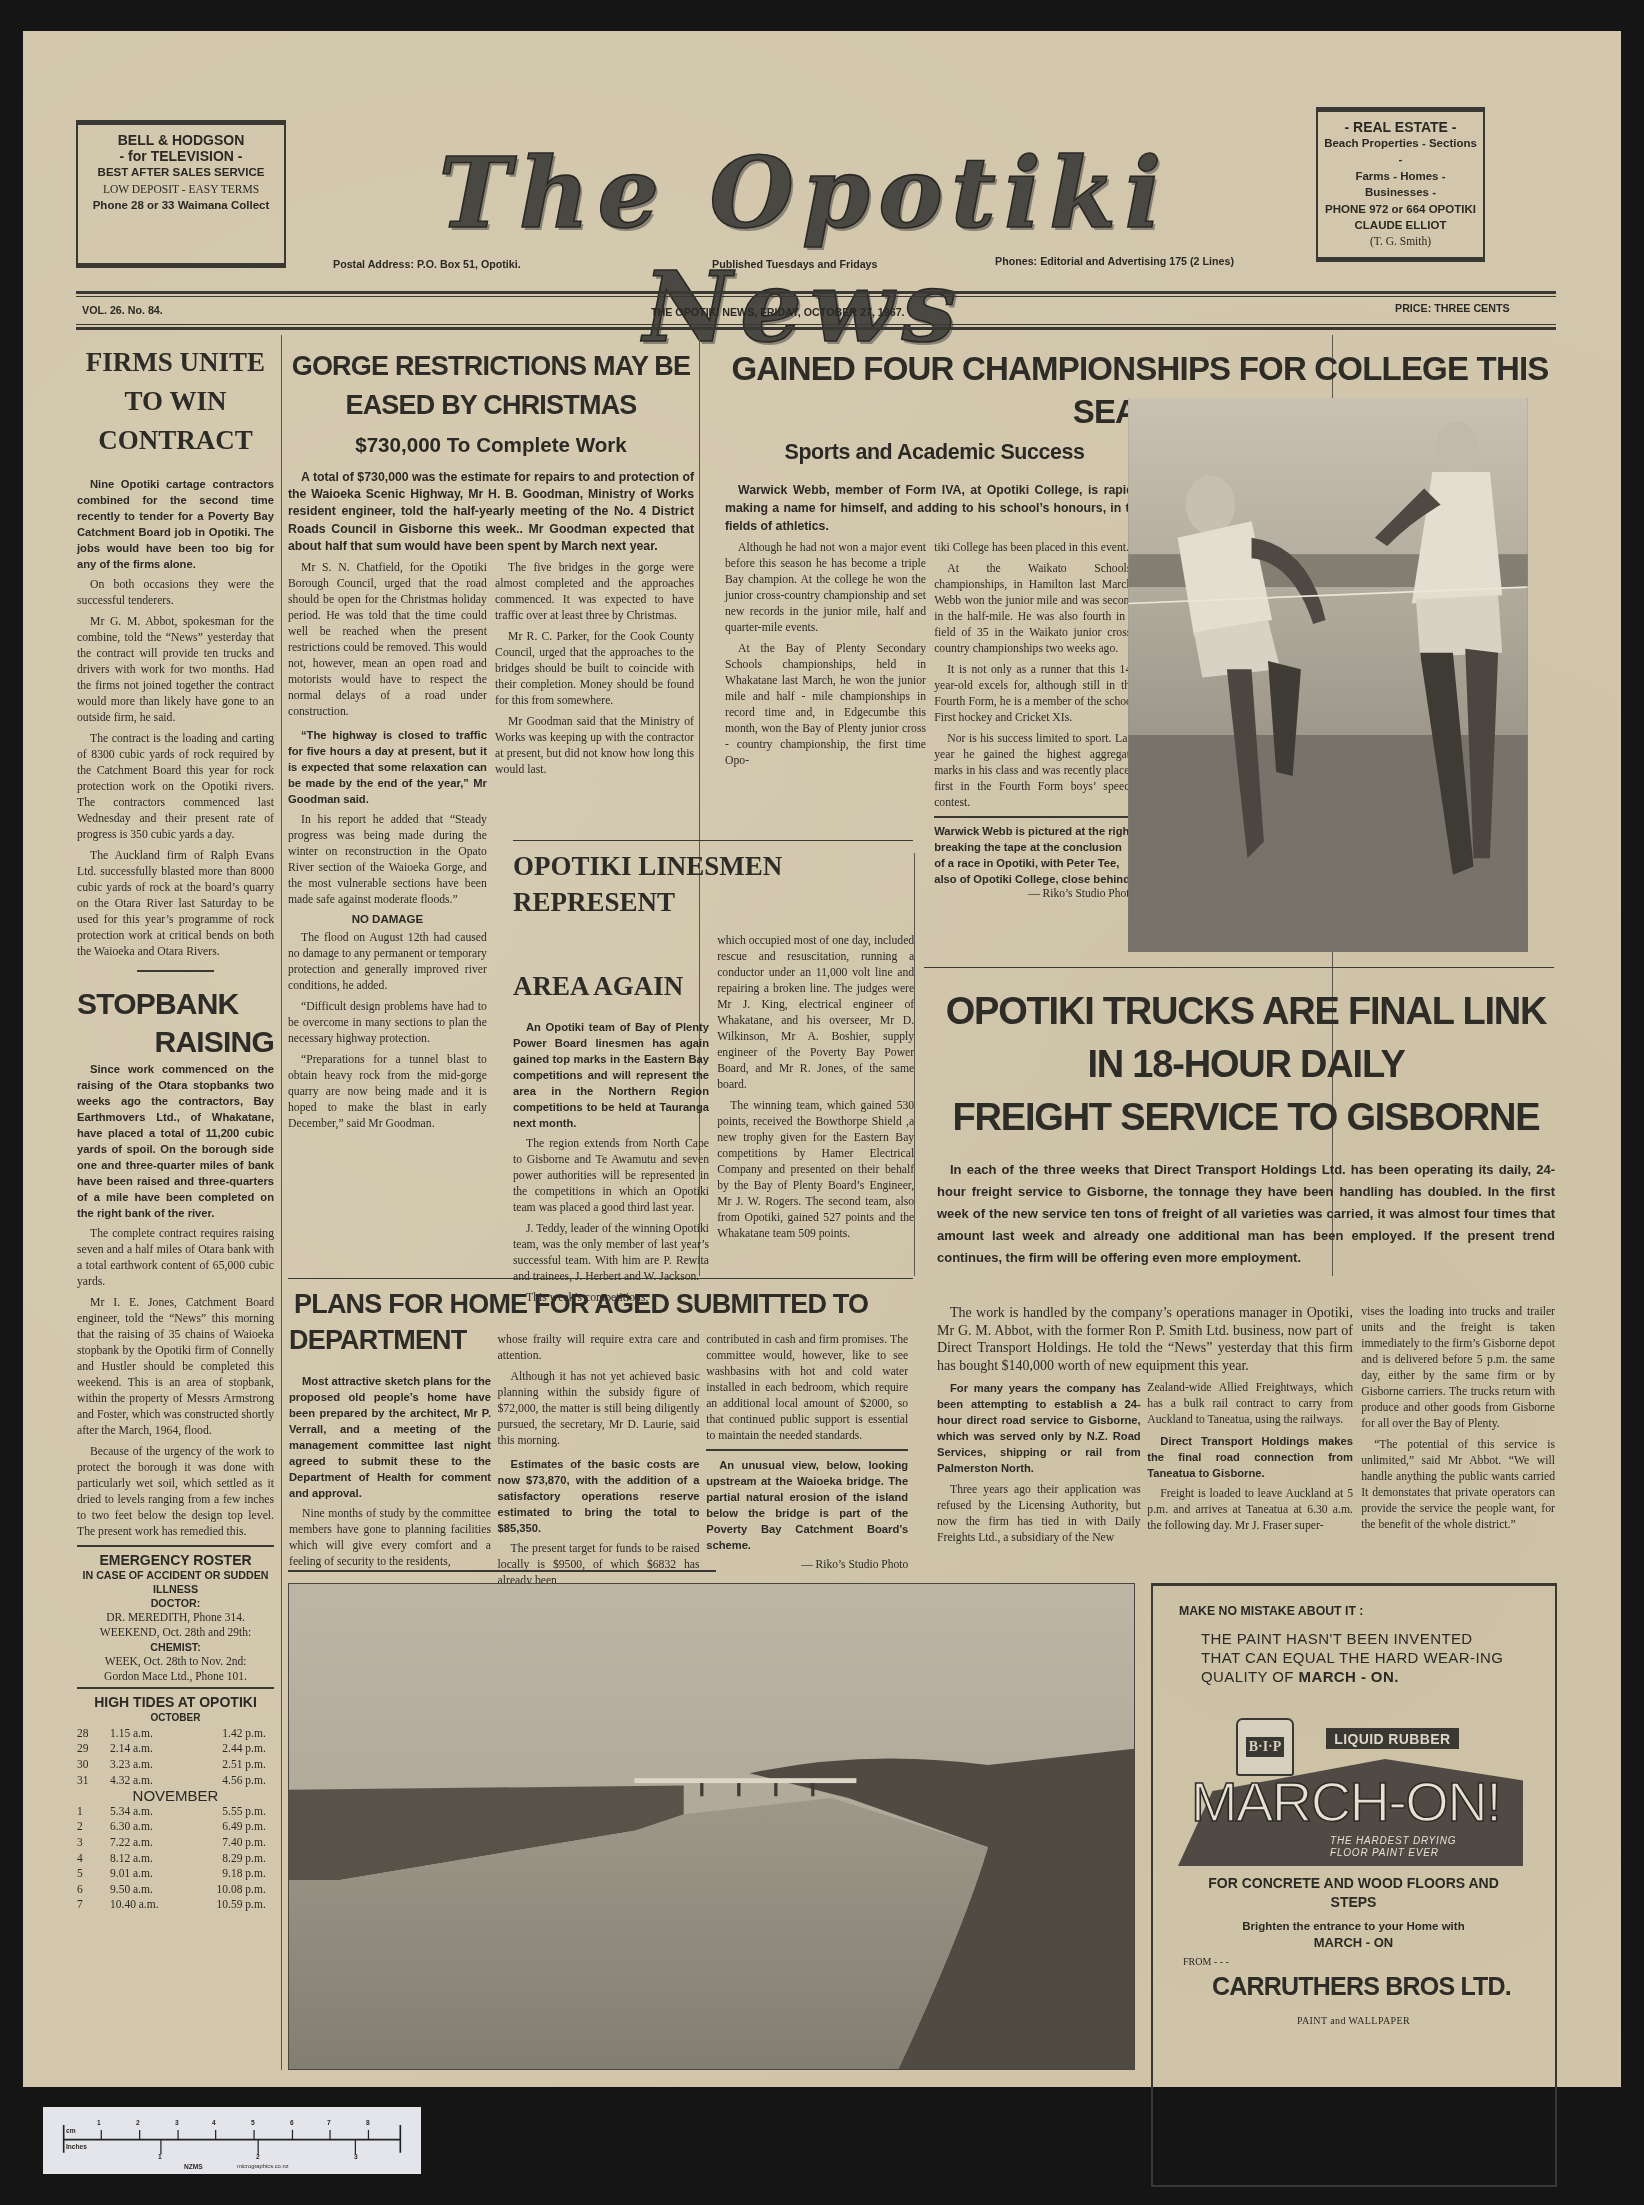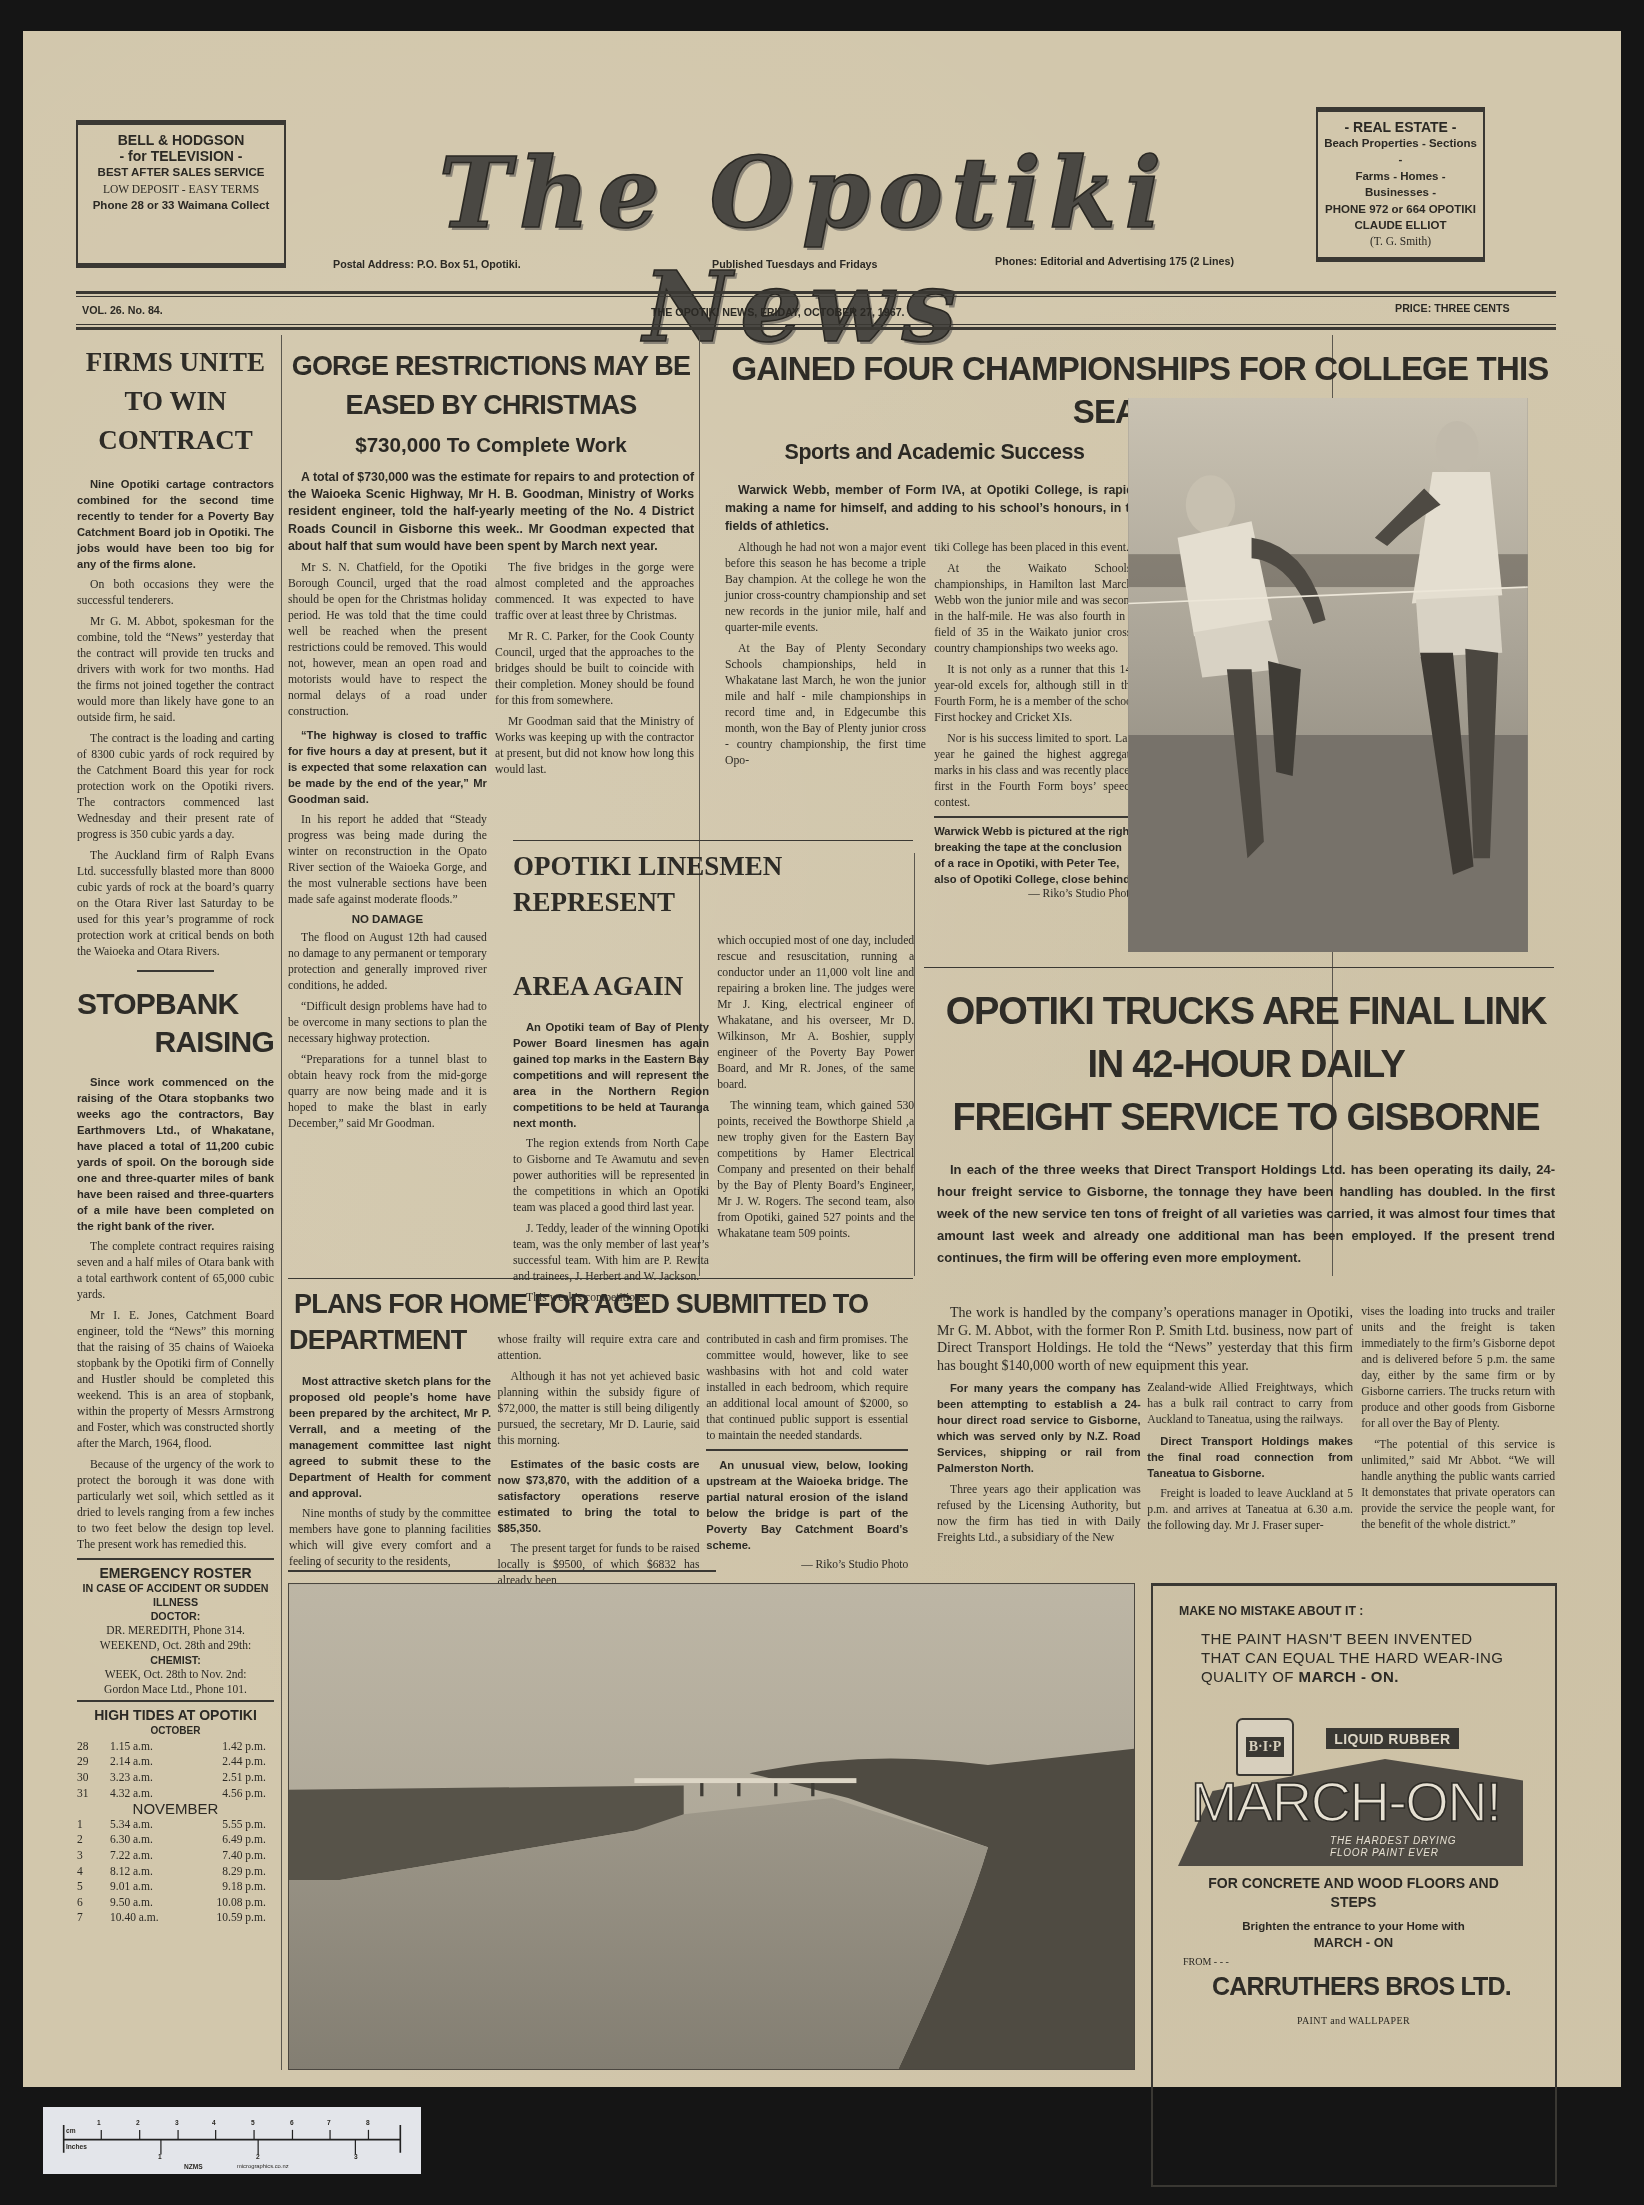--- a/index.html
+++ b/index.html
@@ -86,21 +86,21 @@
       </div>
     <div class="txt" style="margin-top:5px;">
       <p>On both occasions they were the successful tenderers.</p>
       <p>Mr G. M. Abbot, spokesman for the combine, told the “News” yesterday that the contract will provide ten trucks and drivers with work for two months. Had the firms not joined together the contract would more than likely have gone to an outside firm, he said.</p>
       <p>The contract is the loading and carting of 8300 cubic yards of rock required by the Catchment Board this year for rock protection work on the Opotiki rivers. The contractors commenced last Wednesday and their present rate of progress is 350 cubic yards a day.</p>
       <p>The Auckland firm of Ralph Evans Ltd. successfully blasted more than 8000 cubic yards of rock at the board’s quarry on the Otara River last Saturday to be used for this year’s programme of rock protection work at critical bends on both the Waioeka and Otara Rivers.</p>
     </div>
     <div style="width:77px;height:1.6px;background:#3a3833;margin:10px auto 13px;"></div>
     <div class="h-cond" style="font-size:30px;line-height:38px;">STOPBANK</div>
     <div class="h-cond" style="font-size:30px;line-height:38px;text-align:right;">RAISING</div>
-    <div class="lead" style="margin-top:13px;">
+    <div class="lead" style="">
         <p>Since work commenced on the raising of the Otara stopbanks two weeks ago the contractors, Bay Earthmovers Ltd., of Whakatane, have placed a total of 11,200 cubic yards of spoil. On the borough side one and three-quarter miles of bank have been raised and three-quarters of a mile have been completed on the right bank of the river.</p>
       </div>
     <div class="txt" style="margin-top:5px;">
       <p>The complete contract requires raising seven and a half miles of Otara bank with a total earthwork content of 65,000 cubic yards.</p>
       <p>Mr I. E. Jones, Catchment Board engineer, told the “News” this morning that the raising of 35 chains of Waioeka stopbank by the Opotiki firm of Connelly and Hustler should be completed this weekend. This is an area of stopbank, within the property of Messrs Armstrong and Foster, which was constructed shortly after the March, 1964, flood.</p>
       <p>Because of the urgency of the work to protect the borough it was done with particularly wet soil, which settled as it dried to levels ranging from a few inches to two feet below the design top level. The present work has remedied this.</p>
     </div>
     <div style="height:1.6px;background:#3a3833;margin:3.3px 0 5px;"></div>
     <div class="center">
       <div class="sans" style="font-weight:bold;font-size:14px;line-height:16.4px;">EMERGENCY ROSTER</div>
@@ -286,21 +286,21 @@
       <path d="M355 310 L395 310 L420 570 L395 580 Z" fill="#3e3a34"></path>
       <path d="M410 305 L450 310 L440 560 L420 560 Z" fill="#4b4740"></path>
       <path d="M360 110 Q330 140 300 170 L315 180 Q345 150 380 130 Z" fill="#4e4a43"></path>
       <line x1="0" y1="250" x2="486" y2="230" stroke="#ece6d8" stroke-width="2"></line>
     </svg>
   </div>
 
   <div class="rule" style="left:901px;top:936px;width:630px;height:1.2px;"></div>
   <div class="abs" style="left:914px;top:954px;width:618px;">
     <div class="h-cond" style="font-size:38px;line-height:53px;text-align:center;letter-spacing:-1.2px;">OPOTIKI TRUCKS ARE FINAL LINK</div>
-    <div class="h-cond" style="font-size:38px;line-height:53px;text-align:center;letter-spacing:-1.2px;">IN 42-HOUR DAILY</div>
+    <div class="h-cond" style="font-size:38px;line-height:53px;text-align:center;letter-spacing:-1.2px;">IN 18-HOUR DAILY</div>
     <div class="h-cond" style="font-size:38px;line-height:53px;text-align:center;letter-spacing:-1.2px;">FREIGHT SERVICE TO GISBORNE</div>
     <div class="lead" style="font-size:13px;line-height:22px;margin-top:15px;">
         <p>In each of the three weeks that Direct Transport Holdings Ltd. has been operating its daily, 24-hour freight service to Gisborne, the tonnage they have been handling has doubled. In the first week of the new service ten tons of freight of all varieties was carried, it was almost four times that amount last week and already one additional man has been employed. If the present trend continues, the firm will be offering even more employment.</p>
       </div>
   </div>
   <div class="abs" style="left:914px;top:1273px;width:618px;display:flex;gap:8.2px;">
     <div style="width:416px;">
       <div class="txt" style="font-size:14px;line-height:17.7px;">
           <p>The work is handled by the company’s operations manager in Opotiki, Mr G. M. Abbot, with the former Ron P. Smith Ltd. business, now part of Direct Transport Holdings. He told the “News” yesterday that this firm has bought $140,000 worth of new equipment this year.</p>
         </div>

